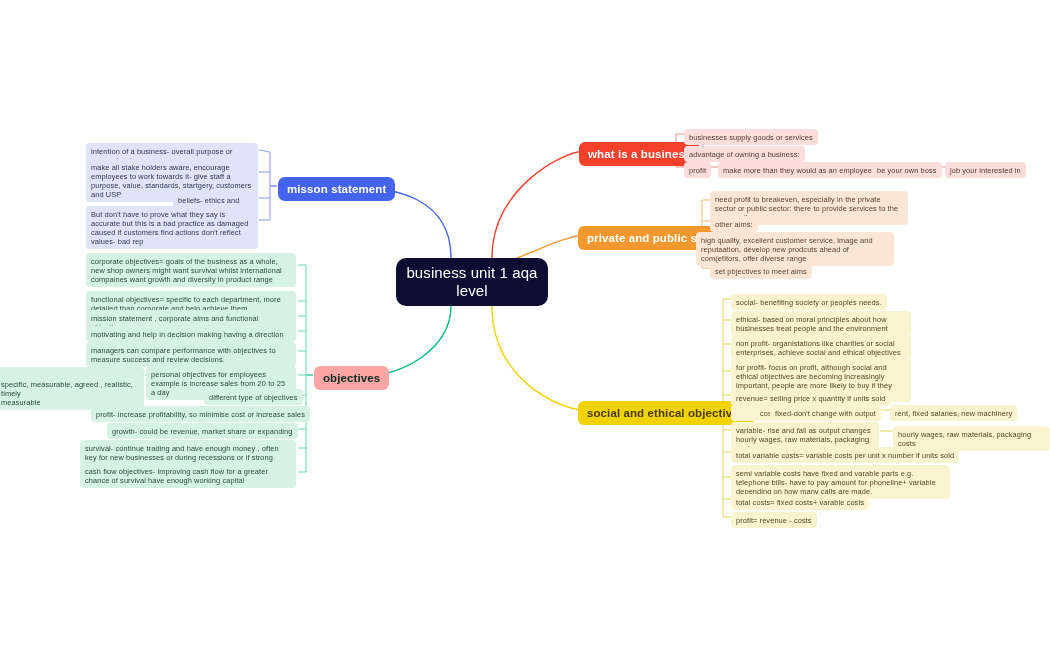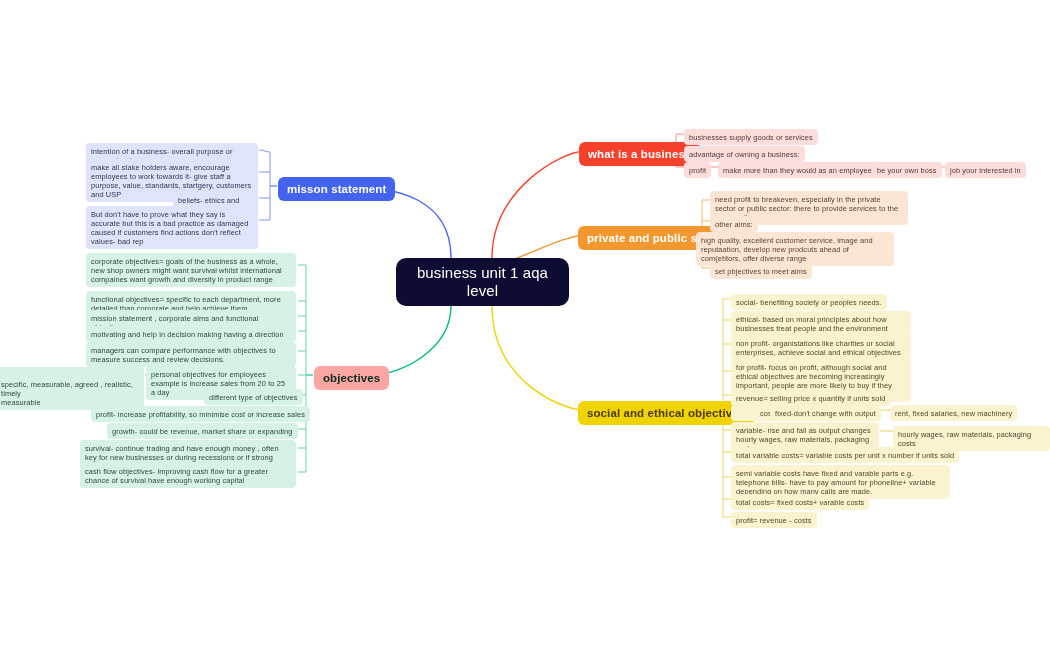--- a/index.html
+++ b/index.html
@@ -100,25 +100,25 @@
     <path d="M723,477 L731,477" fill="none" stroke="#e8d76a" stroke-width="1.1"></path>
     <path d="M723,499 L731,499" fill="none" stroke="#e8d76a" stroke-width="1.1"></path>
     <path d="M723,517 L731,517" fill="none" stroke="#e8d76a" stroke-width="1.1"></path>
 
     <path d="M757,410 L770,410" fill="none" stroke="#e8d76a" stroke-width="1.1"></path>
     <path d="M876,410 L890,410" fill="none" stroke="#e8d76a" stroke-width="1.1"></path>
 
     <path d="M880,431 L893,431" fill="none" stroke="#e8d76a" stroke-width="1.1"></path>
   </svg>
 
-  <div class="node central" style="left:396px;top:258px;width:173px;height:48px;">
+  <div class="node central" style="left:396px;top:258px;width:152px;height:48px;">
     <span>business unit 1 aqa level</span>
   </div>
 
-  <div class="node l1 blue" style="left:278px;top:177px;">
+  <div class="node l1 blue" style="left:278px;top:177px;border-radius:7px;">
     <span>misson statement</span>
   </div>
 
   <div class="node leaf blue" style="left:86px;top:143px;width:172px;">
     <span>intention of a business- overall purpose or corporate aim</span>
   </div>
   <div class="node leaf blue" style="left:86px;top:159px;width:172px;">
     <span>make all stake holders aware, encourage employees to work towards it- give staff a purpose, value, standards, startgery, customers and USP</span>
   </div>
   <div class="node leaf blue" style="left:173px;top:192px;width:85px;">

